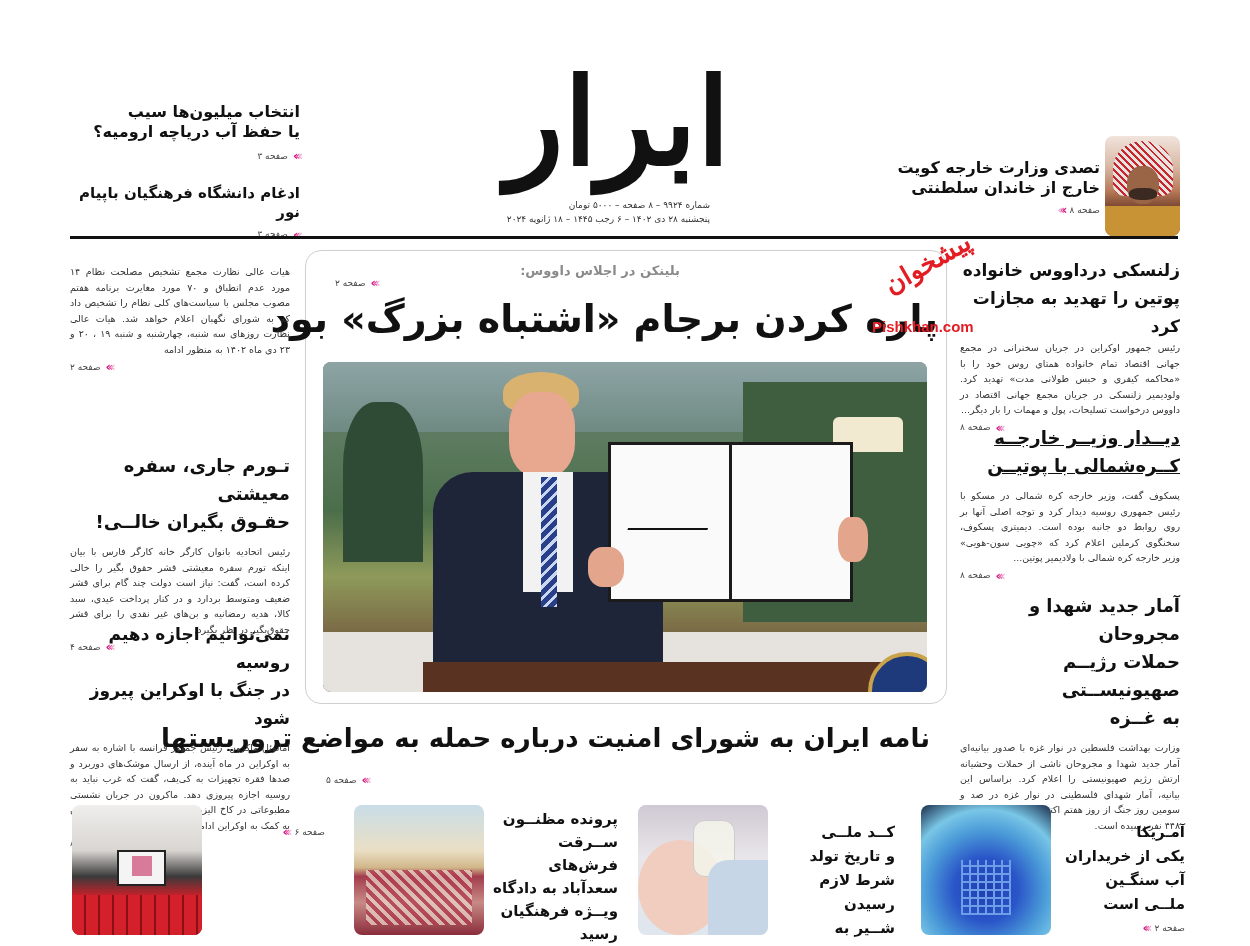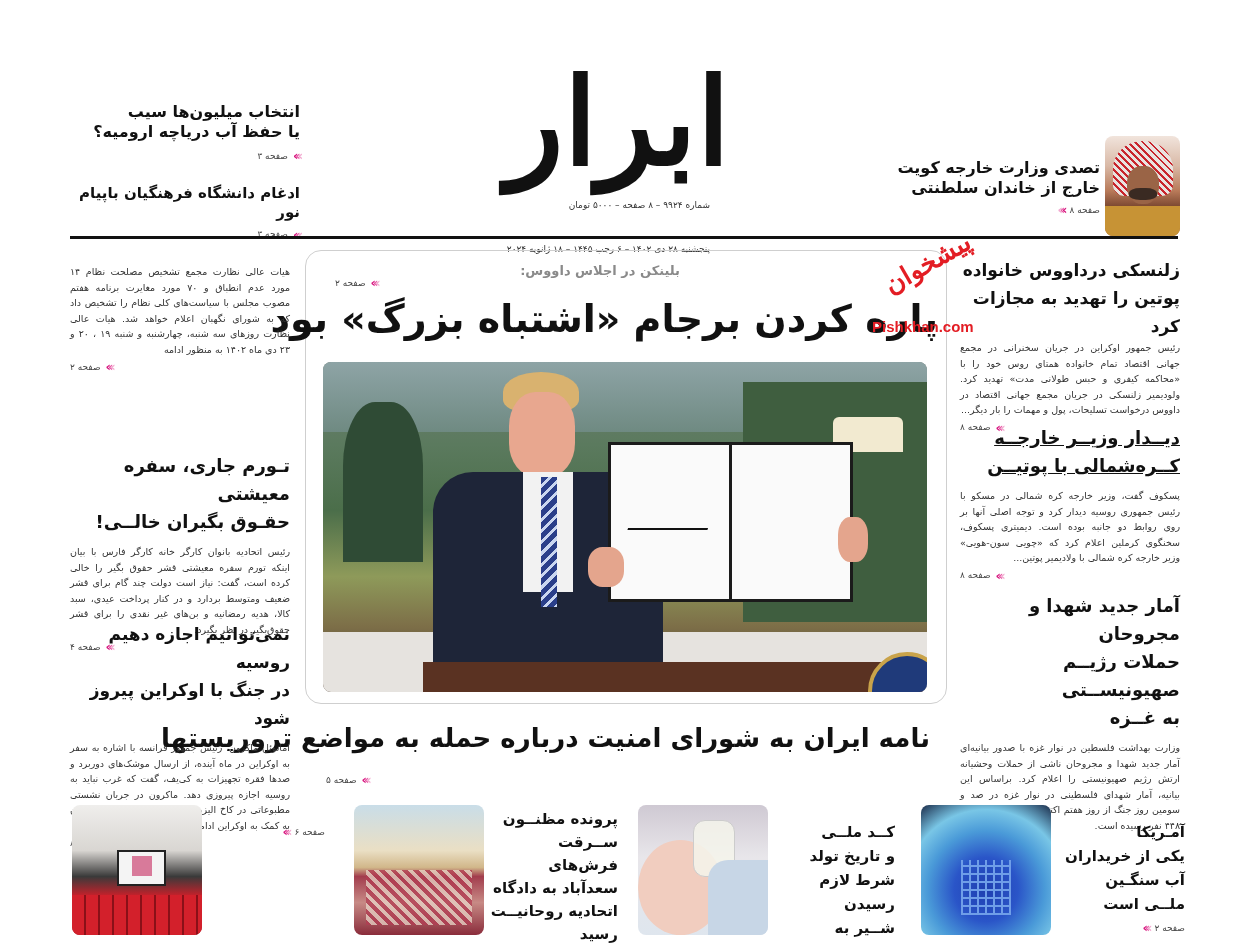--- a/index.html
+++ b/index.html
@@ -15,21 +15,21 @@
   .rule { position:absolute; left:70px; width:1108px; height:3px; background:#111; top:236px; }
   .photo { position:absolute; border-radius:8px; overflow:hidden; }
   .masthead { font-family:"DejaVu Serif", serif; font-weight:bold; font-size:120px; line-height:1; color:#111; letter-spacing:6px; }
   .watermark { color:#e31d24; font-weight:bold; }
 </style>
 </head>
 <body>
 
 <div class="abs masthead" style="left:520px; top:62px; width:210px; text-align:center;">ابرار</div>
 <div class="abs" style="left:470px; top:200px; width:240px; font-size:9px; color:#333; text-align:right;">شماره ۹۹۲۴ – ۸ صفحه – ۵۰۰۰ تومان</div>
-<div class="abs" style="left:440px; top:214px; width:270px; font-size:9px; color:#333; text-align:right;margin-top:30px;">پنجشنبه ۲۸ دی ۱۴۰۲ – ۶ رجب ۱۴۴۵ – ۱۸ ژانویه ۲۰۲۴</div>
+<div class="abs" style="left:440px; top:214px; width:270px; font-size:9px; color:#333; text-align:right;">پنجشنبه ۲۸ دی ۱۴۰۲ – ۶ رجب ۱۴۴۵ – ۱۸ ژانویه ۲۰۲۴</div>
 
 <div class="abs" style="left:70px; top:102px; width:230px;">
   <div class="hl" style="font-size:16px;">
     <div>انتخاب میلیون‌ها سیب</div>
     <div>یا حفظ آب دریاچه ارومیه؟</div>
   </div>
   <div class="pageref" style="margin-top:6px;">
     <span class="arrows">
         <span>‹</span>
         <span>‹</span>
@@ -252,21 +252,21 @@
 </div>
 
 <div class="photo" style="left:354px; top:805px; width:130px; height:130px; background:linear-gradient(180deg,#c9dde8 0%,#eadfc4 35%,#d1b78a 48%,#a23d4d 55%,#c78a85 75%,#8a2c3b 100%);">
   <div style="position:absolute; left:12px; top:65px; width:106px; height:55px; background:repeating-linear-gradient(45deg,#b23c52 0 4px,#e8d6c8 4px 8px); opacity:0.75;"></div>
 </div>
 <div class="abs" style="left:488px; top:808px; width:130px;">
   <div class="hl" style="font-size:15px; line-height:23px;">
     <div>پرونده مظنــون</div>
     <div>ســرقت فرش‌های</div>
     <div>سعدآباد به دادگاه</div>
-    <div>اتحادیه روحانیــت</div>
+    <div>ویــژه فرهنگیان</div>
     <div>رسید</div>
   </div>
 
 </div>
 
 <div class="photo" style="left:72px; top:805px; width:130px; height:130px; background:linear-gradient(180deg,#efeeec 0%,#d9d6d2 35%,#3a3a3a 55%,#c8202a 70%,#a31520 100%);">
   <div style="position:absolute; left:45px; top:45px; width:45px; height:32px; background:#f4f4f4; border:2px solid #222;">
     <div style="margin:4px auto; width:20px; height:20px; background:#d87a9a;"></div>
   </div>
   <div style="position:absolute; left:0; top:90px; width:130px; height:40px; background:repeating-linear-gradient(90deg,#d3202b 0 12px,#8a1018 12px 14px);"></div>

